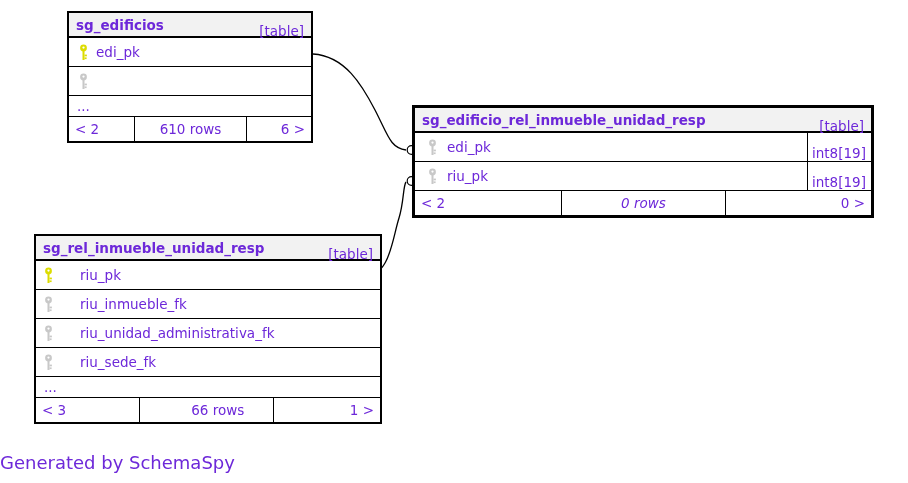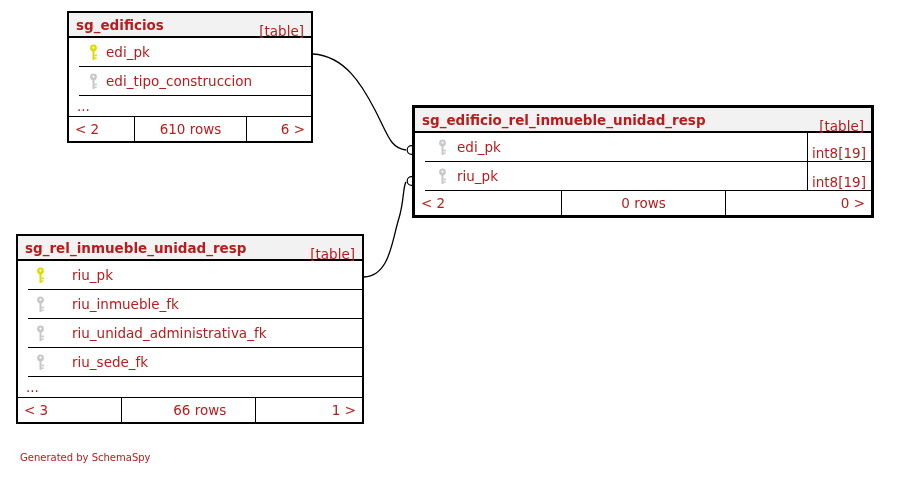--- a/index.html
+++ b/index.html
@@ -2,21 +2,21 @@
 <html style="--primary-key: #dcdc00; --foreign-key: #c8c8c8; --header-bg: #f2f2f2; --border: #000000;"><head>
 <meta charset="utf-8">
 <style>
   html, body { margin: 0; padding: 0; background: #ffffff; }
   .canvas {
     position: relative;
     width: 908px;
     height: 483px;
     background: #ffffff;
     font-family: "DejaVu Sans", "Liberation Sans", sans-serif;
-    color: #b91c1c;
+    color: #6d28d9;
     overflow: hidden;
     text-align: right;
   }
   * { box-sizing: border-box; }
 
   .wires { position: absolute; left: 0; top: 0; z-index: 1; }
   .wire  { fill: none; stroke: var(--border, #000); stroke-width: 1.3px; }
   .wire-circle { fill: #ffffff; stroke: var(--border, #000); stroke-width: 1.2px; }
   .wire-arrow  { fill: var(--border, #000); stroke: none; }
 
@@ -42,21 +42,20 @@
   .tbl-name { font-weight: bold; white-space: nowrap; }
   .tbl-tag  { font-weight: normal; white-space: nowrap; margin-top: 12px; }
 
   .attr-row {
     display: flex;
     align-items: center;
     height: 29px;
     border-bottom: 1px solid var(--border, #000);
     font-size: 13.5px;
     white-space: nowrap;
-    margin-left: 10px;
   }
   .key-wrap, .key-spacer {
     width: 11px; height: 17px;
     display: inline-flex; align-items: center; justify-content: center;
     flex: 0 0 auto;
   }
   .t1 .key-wrap, .t1 .key-spacer { margin: 0 7px 0 9px; }
   .t2 .key-wrap, .t2 .key-spacer { margin: 0 9px 0 12px; }
   .t3 .key-wrap, .t3 .key-spacer { margin: 0 26px 0 7px; }
   .key-pk { color: var(--primary-key, #dcdc00); }
@@ -83,32 +82,32 @@
   }
 
   .footer-row { display: flex; height: 24px; font-size: 13.5px; }
   .f-cell { display: flex; align-items: center; padding: 0 6px; white-space: nowrap; }
   .f-mid, .f-right { border-left: 1px solid var(--border, #000); }
   .f-left  { justify-content: flex-start; }
   .f-mid   { justify-content: center; }
   .f-right { justify-content: flex-end; }
 
   .t1 .f-left { width: 27%; }  .t1 .f-mid { width: 46%; }  .t1 .f-right { width: 27%; }
-  .t2 .f-left { width: 32%; }  .t2 .f-mid { width: 36%; }  .t2 .f-right { width: 32%; }
+  .t2 .f-left { width: 32%; }  .t2 .f-mid { width: 36%; font-style: italic; }  .t2 .f-right { width: 32%; }
   .t3 .f-left { width: 30%; }  .t3 .f-mid { width: 39%; padding-left: 28px; }  .t3 .f-right { width: 31%; }
 
   .t1 { left: 67px;  top: 11px;  width: 246px; }
   .t2 { left: 412px; top: 105px; width: 462px; }
-  .t3 { left: 16px;  top: 234px; width: 348px; }
+  .t3 { left: 34px;  top: 234px; width: 348px; }
 
   .credit {
     position: absolute;
-    left: 20px;
+    left: 0;
     top: 452px;
-    font-size: 10px;
+    font-size: 18px;
     z-index: 2;
   }
   .svg-defs { position: absolute; width: 0; height: 0; overflow: hidden; }
 </style>
 </head>
 <body>
 
 <svg class="svg-defs" aria-hidden="true">
   <defs>
     <g id="key-shape" fill="currentColor">
@@ -145,21 +144,20 @@
           </svg>
       </span>
       <span>edi_pk</span>
     </div>
     <div class="attr-row">
       <span class="key-wrap key-fk">
         <svg width="11" height="17" viewBox="0 0 11 17">
             <use href="#key-shape"></use>
           </svg>
       </span>
-      <span>edi_tipo_construccion</span>
     </div>
     <div class="dots-row">...</div>
     <div class="footer-row">
       <span class="f-cell f-left">&lt; 2</span>
       <span class="f-cell f-mid">610 rows</span>
       <span class="f-cell f-right">6 &gt;</span>
     </div>
   </div>
 
   <div class="tbl t2 focus">

